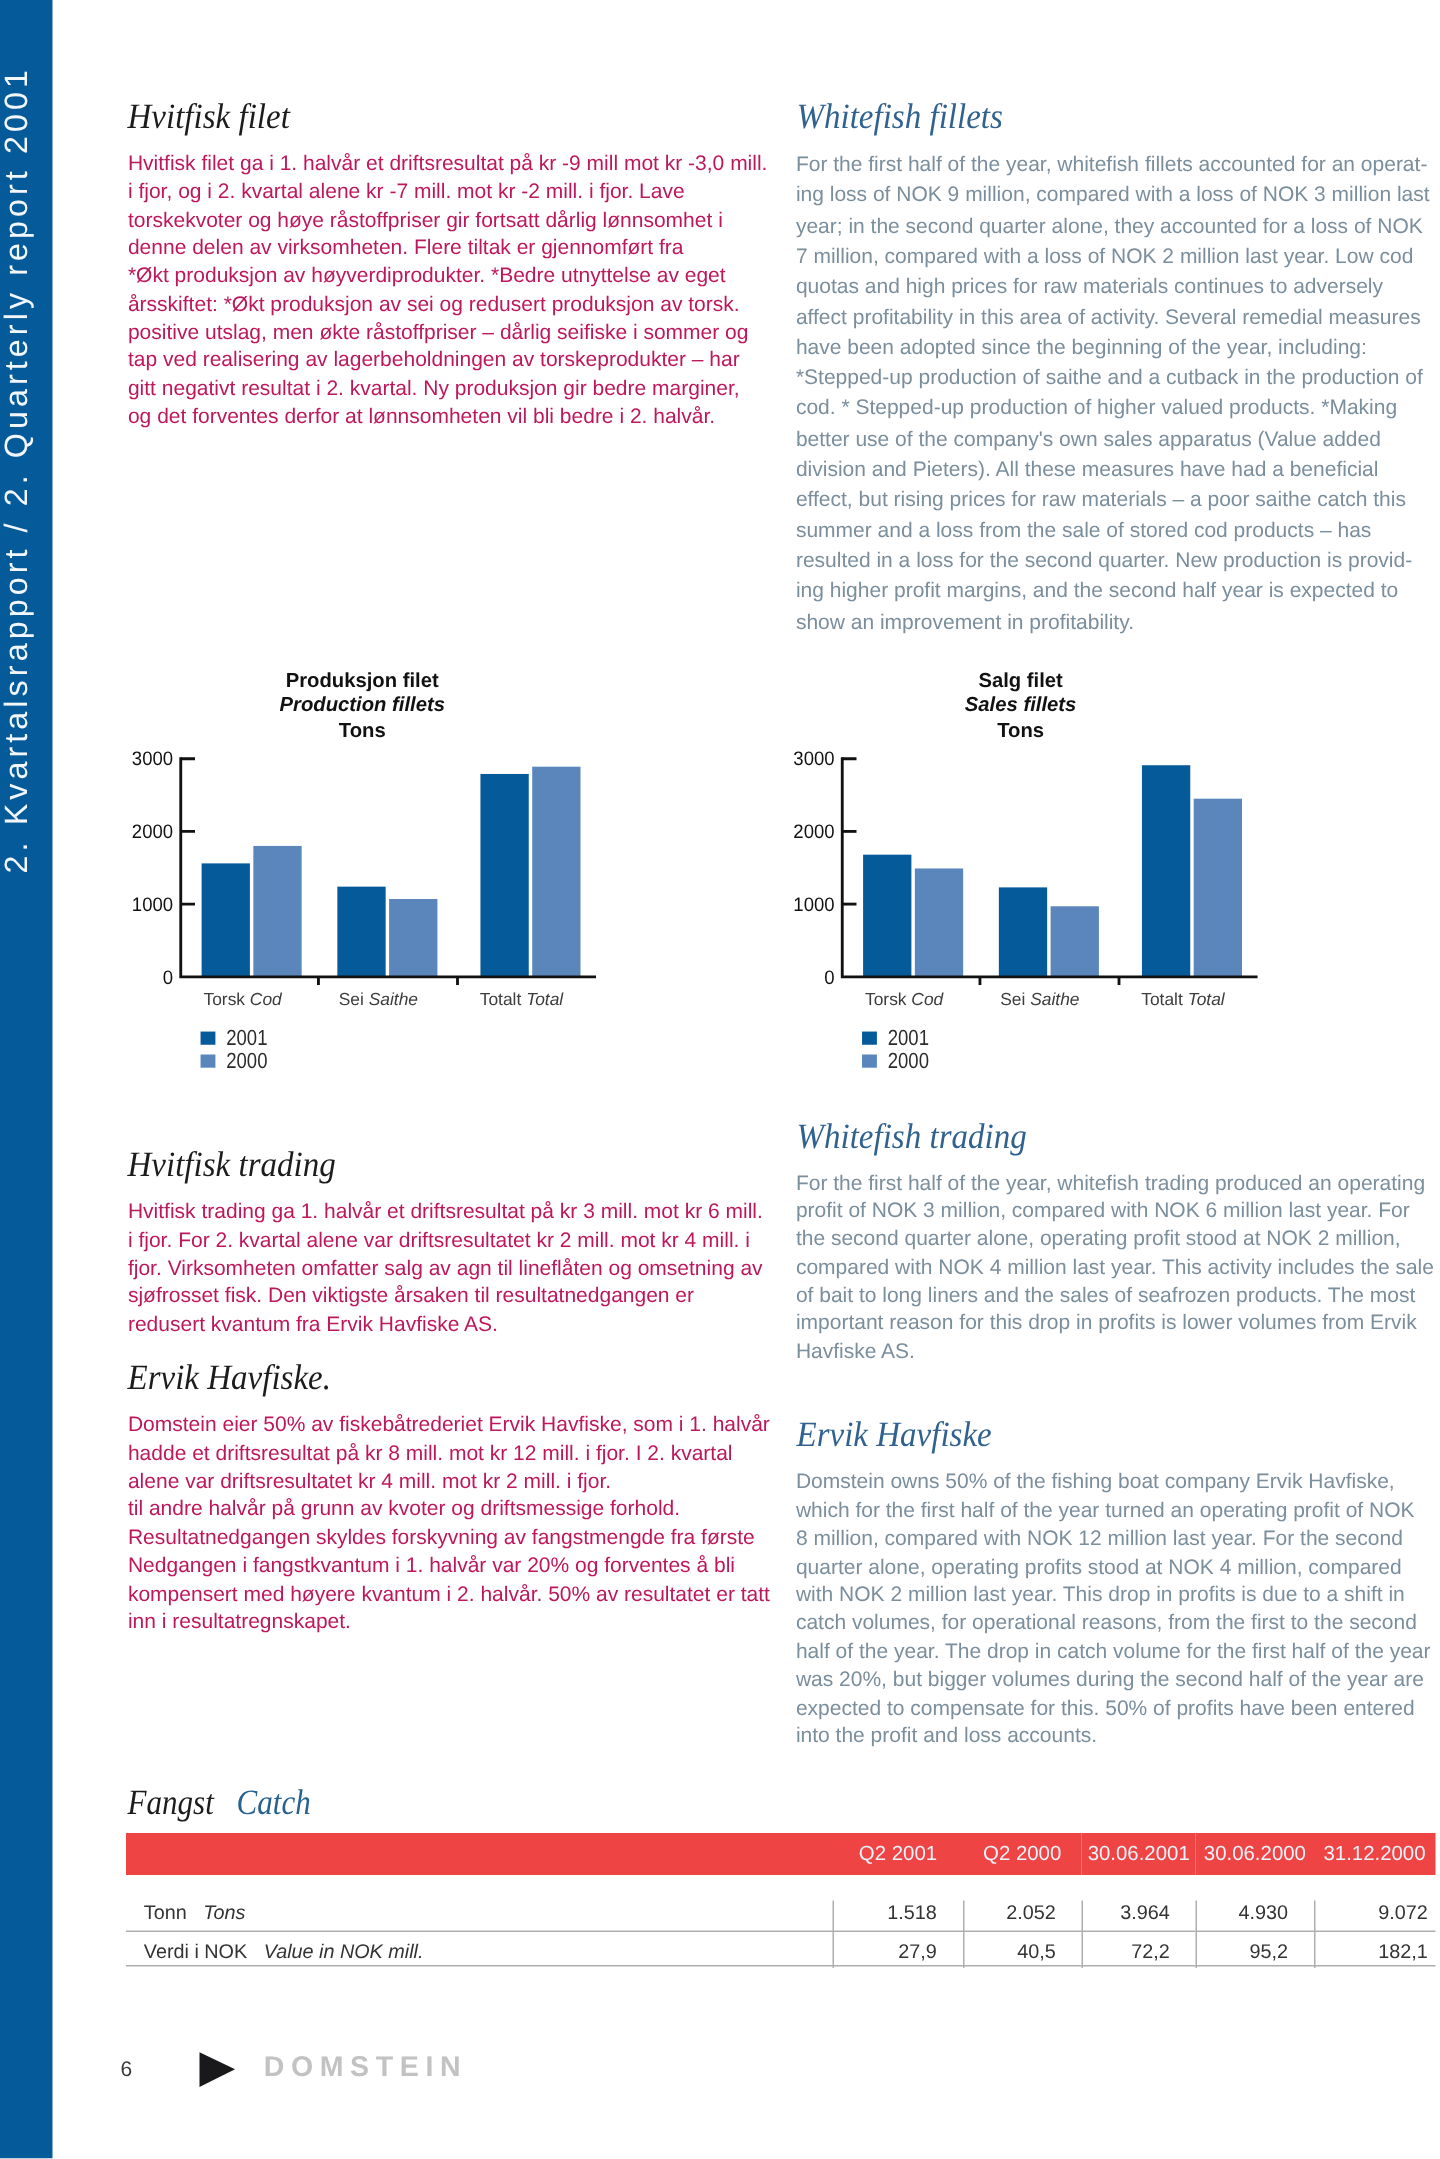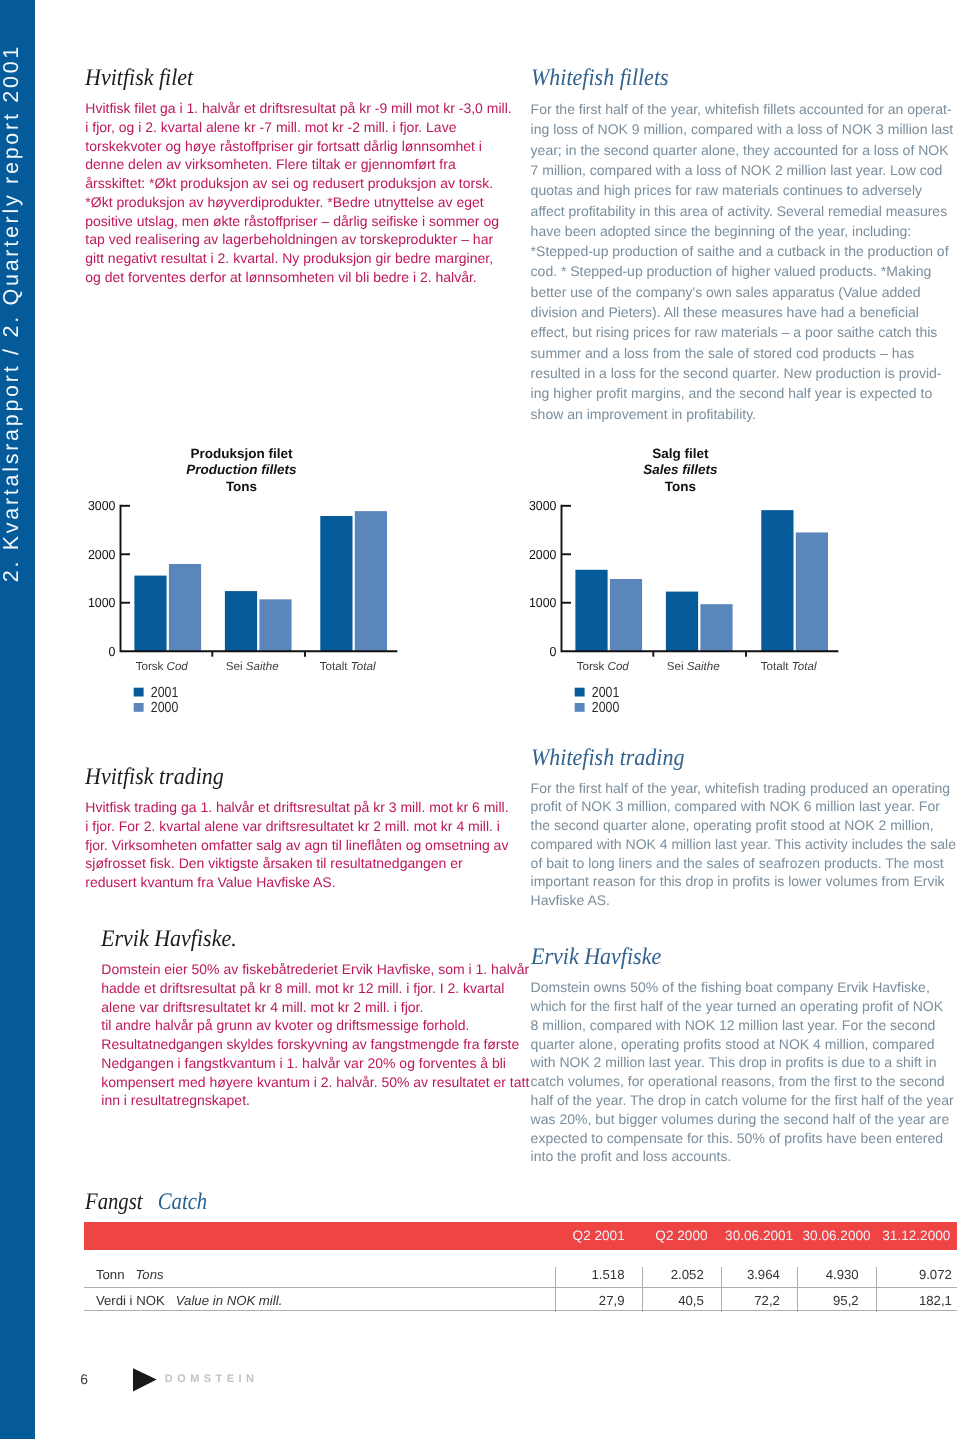--- a/index.html
+++ b/index.html
@@ -66,60 +66,60 @@
   table.catch tbody td.num.last{padding-right:4.8px;}
   table.catch .it{font-style:italic;}
   .gap{display:inline-block;width:11px;height:1px;}
   .catch-head .gap{width:17.5px;}
 
   
   .footer{position:absolute;left:0;top:0;width:960px;height:1439px;pointer-events:none;}
   .pageno{position:absolute;left:80.3px;top:1371.8px;font-size:14px;color:#3a3a3a;line-height:14px;}
   .logo{position:absolute;left:131.8px;top:1368.2px;}
   .logo-tri{position:absolute;left:0;top:0;}
-  .logo-word{position:absolute;left:33px;top:6.3px;font-size:11px;font-weight:bold;
+  .logo-word{position:absolute;left:44px;top:6.3px;font-size:19px;font-weight:bold;
       letter-spacing:4.43px;color:#c2c2c2;line-height:10px;white-space:nowrap;}
 
 </style>
 </head>
 <body>
 
 <div class="page">
 
   <div class="sidebar">
     <div class="sidebar-label">2. Kvartalsrapport / 2. Quarterly report 2001</div>
   </div>
 
   <div class="col-left">
     <div style="position:absolute;left:0;top:67.0px;width:432px;">
       <h2 class="hd-no">Hvitfisk filet</h2>
       <div class="body-no" style="margin-top:8.2px;">
           <div>Hvitfisk filet ga i 1. halvår et driftsresultat på kr -9 mill mot kr -3,0 mill.</div>
           <div>i fjor, og i 2. kvartal alene kr -7 mill. mot kr -2 mill. i fjor. Lave</div>
           <div>torskekvoter og høye råstoffpriser gir fortsatt dårlig lønnsomhet i</div>
           <div>denne delen av virksomheten. Flere tiltak er gjennomført fra</div>
+          <div>*Økt produksjon av høyverdiprodukter. *Bedre utnyttelse av eget</div>
           <div>årsskiftet: *Økt produksjon av sei og redusert produksjon av torsk.</div>
-          <div>*Økt produksjon av høyverdiprodukter. *Bedre utnyttelse av eget</div>
           <div>positive utslag, men økte råstoffpriser – dårlig seifiske i sommer og</div>
           <div>tap ved realisering av lagerbeholdningen av torskeprodukter – har</div>
           <div>gitt negativt resultat i 2. kvartal. Ny produksjon gir bedre marginer,</div>
           <div>og det forventes derfor at lønnsomheten vil bli bedre i 2. halvår.</div>
         </div>
     </div>
     <div style="position:absolute;left:0;top:766px;width:432px;">
       <h2 class="hd-no">Hvitfisk trading</h2>
       <div class="body-no" style="margin-top:8.2px;">
           <div>Hvitfisk trading ga 1. halvår et driftsresultat på kr 3 mill. mot kr 6 mill.</div>
           <div>i fjor. For 2. kvartal alene var driftsresultatet kr 2 mill. mot kr 4 mill. i</div>
           <div>fjor. Virksomheten omfatter salg av agn til lineflåten og omsetning av</div>
           <div>sjøfrosset fisk. Den viktigste årsaken til resultatnedgangen er</div>
-          <div>redusert kvantum fra Value Havfiske AS.</div>
-        </div>
-    </div>
-    <div style="position:absolute;left:16px;top:908px;width:432px;margin-top:20px;">
+          <div>redusert kvantum fra Ervik Havfiske AS.</div>
+        </div>
+    </div>
+    <div style="position:absolute;left:0;top:908px;width:432px;">
       <h2 class="hd-no">Ervik Havfiske.</h2>
       <div class="body-no" style="margin-top:8.2px;">
           <div>Domstein eier 50% av fiskebåtrederiet Ervik Havfiske, som i 1. halvår</div>
           <div>hadde et driftsresultat på kr 8 mill. mot kr 12 mill. i fjor. I 2. kvartal</div>
           <div>alene var driftsresultatet kr 4 mill. mot kr 2 mill. i fjor.</div>
           <div>til andre halvår på grunn av kvoter og driftsmessige forhold.</div>
           <div>Resultatnedgangen skyldes forskyvning av fangstmengde fra første</div>
           <div>Nedgangen i fangstkvantum i 1. halvår var 20% og forventes å bli</div>
           <div>kompensert med høyere kvantum i 2. halvår. 50% av resultatet er tatt</div>
           <div>inn i resultatregnskapet.</div>

